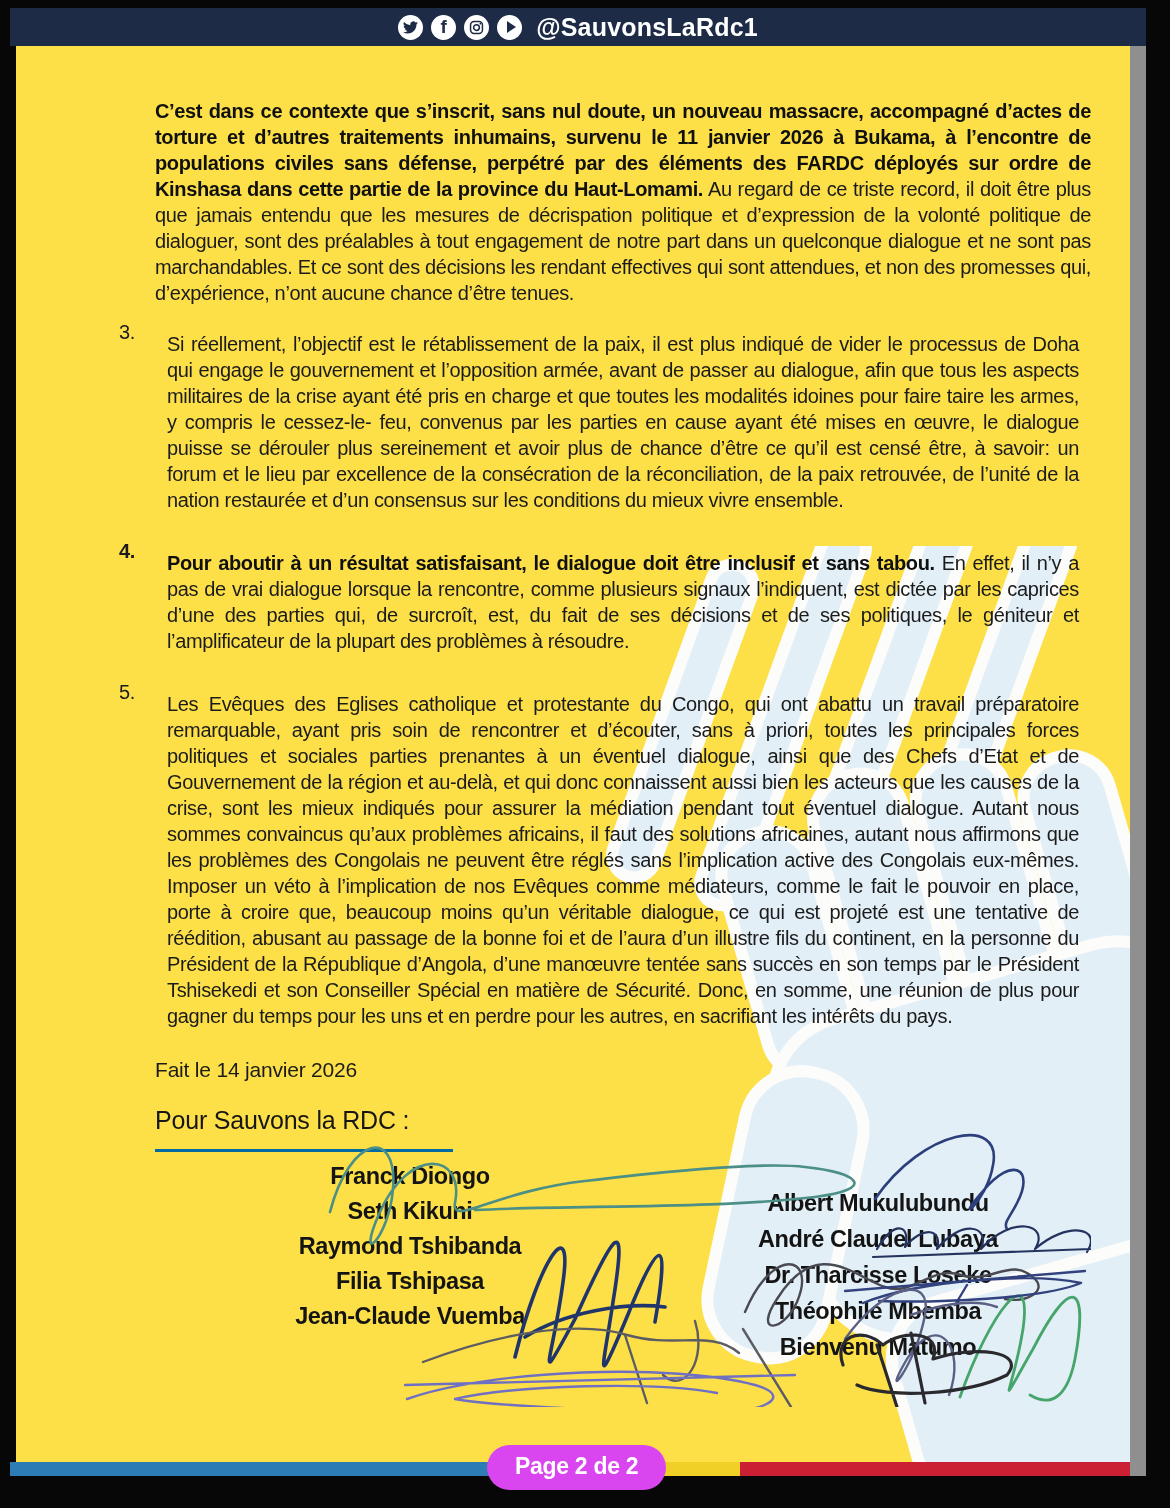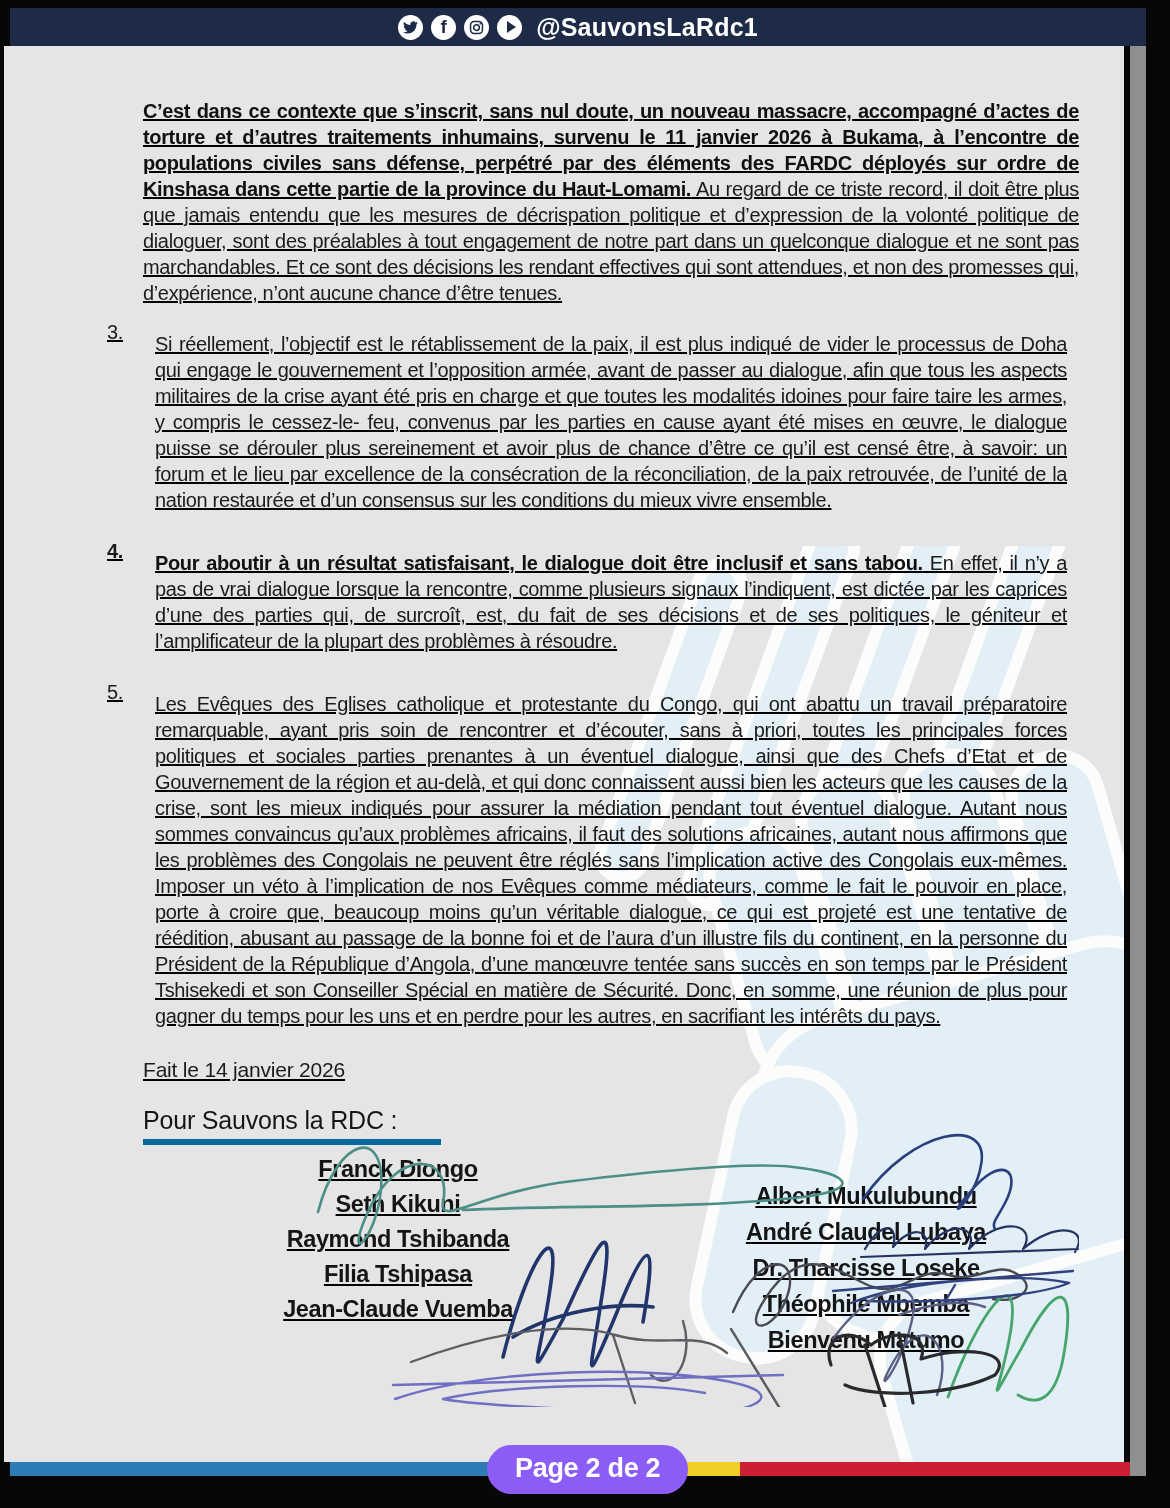--- a/index.html
+++ b/index.html
@@ -16,60 +16,60 @@
   .icon-circle {
     width:25px; height:25px; border-radius:50%; background:#ffffff; color:#1e2b46;
     display:flex; align-items:center; justify-content:center; font-weight:bold; overflow:hidden;
   }
   .icon-circle svg { display:block; }
   .fb-glyph { font-size:19px; font-weight:800; line-height:1; transform:translateY(-1px); }
   .yt-glyph { width:0; height:0; border-left:9px solid #1e2b46; border-top:6px solid transparent; border-bottom:6px solid transparent; margin-left:3px; }
   .handle { color:#ffffff; font-weight:700; font-size:25px; letter-spacing:0.2px; margin-left:4px; }
   
   .page {
-    position:absolute; left:4px; top:46px; width:1120px; height:1416px;
-    background:#e5e5e5; overflow:hidden;text-decoration:underline;
+    position:absolute; left:16px; top:46px; width:1120px; height:1416px;
+    background:#fde047; overflow:hidden;
   }
   .gray-strip { position:absolute; left:1130px; top:46px; width:16px; height:1430px; background:#8f8f8f; z-index:4; }
   .watermark { position:absolute; right:-15px; top:500px; width:560px; height:920px; z-index:0; }
   
   .content {
     position:relative; z-index:2; padding:52px 45px 0 103px;
     color:#1b1b1b; font-size:20px; line-height:26px; letter-spacing:-0.35px;
     text-align:justify;
   }
   .intro { margin:0 0 13px 36px; }
   .intro strong, .item strong { font-weight:700; color:#101010; }
   .item { display:flex; margin:0 0 13px 0; }
   .item .num { flex:0 0 36px; }
   .item .num.bold { font-weight:700; }
   .item p { margin:12px; flex:1; }
   .date-line { text-align:left; padding-right:212px; margin:16px 0 24px 36px; font-size:21px; letter-spacing:-0.2px; }
   
   .sig-section { position:relative; margin-left:36px; height:300px; text-align:left; }
   .sig-heading {
     display:inline-block; font-size:25px; letter-spacing:-0.2px; color:#161616;
-    border-bottom:6px solid #0369a1; padding:0 44px 6px 0; margin-bottom:2px;
+    border-bottom:3px solid #0369a1; padding:0 44px 16px 0; margin-bottom:2px;
   }
   .cols { display:flex; }
   .col-left { width:510px; }
   .col-right { flex:1; padding-top:26px; }
   .name { font-weight:700; font-size:23.5px; letter-spacing:-0.4px; color:#141414; line-height:25px;text-align:center; }
   .col-left .name { margin-top:10px; }
   .col-right .name { margin-top:11px; }
   .sig-layer { position:absolute; left:0; top:0; width:936px; height:300px; z-index:3; pointer-events:none; }
   .sig-layer path { fill:none; stroke-linecap:round; stroke-linejoin:round; }
   
   .flag { position:absolute; left:10px; top:1462px; width:1123px; height:14px; display:flex; z-index:3; }
   .flag .b { width:52%; background:#2e7cb5; }
   .flag .y { width:13%; background:#f0cf27; }
   .flag .r { flex:1; background:#cb2033; }
   .badge {
     position:absolute; left:487px; top:1445px; z-index:6;
-    background:#8b5cf6; color:#ffffff; font-weight:700; font-size:27px;
+    background:#d946ef; color:#ffffff; font-weight:700; font-size:23px;
     padding:8px 28px 10px 28px; border-radius:28px; letter-spacing:-0.3px;
   }
 </style>
 </head>
 <body>
 
 <div class="frame">
 
   <div class="topbar">
     <div class="icons">

